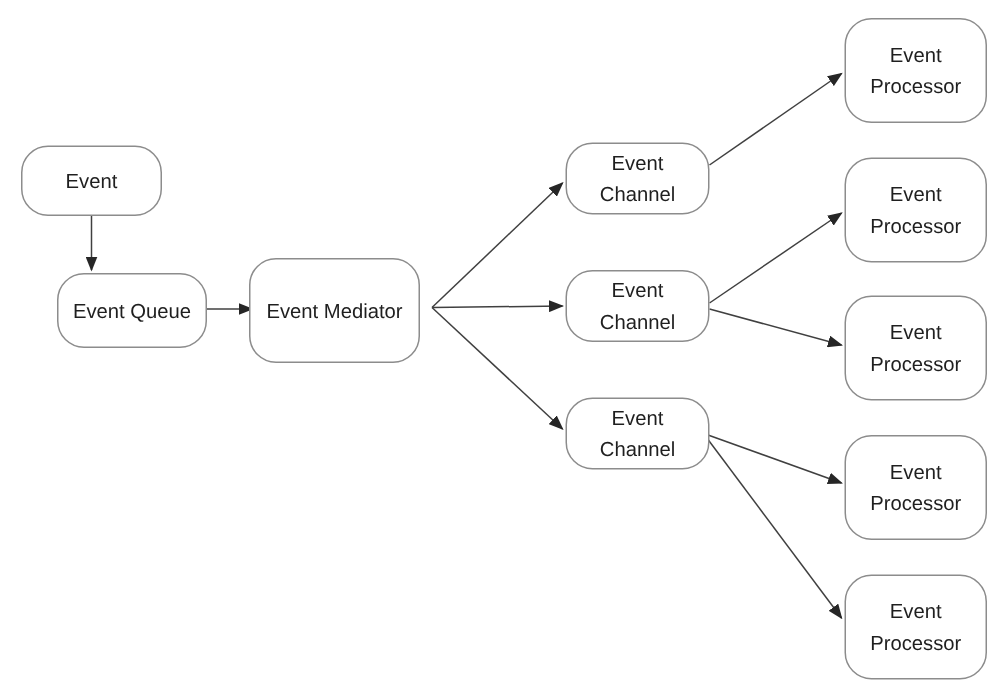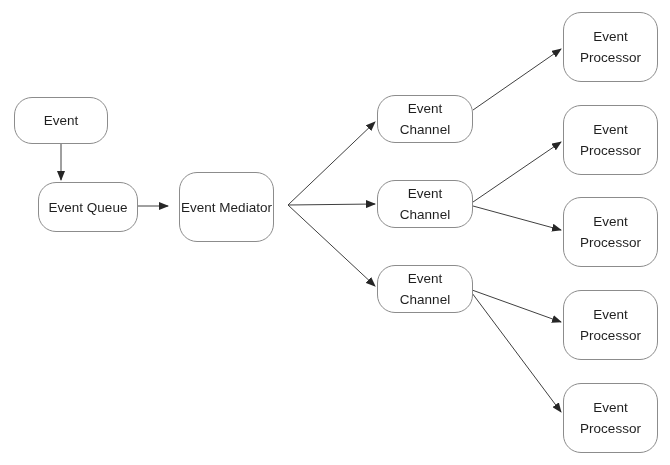--- a/index.html
+++ b/index.html
@@ -70,21 +70,21 @@
         <line x1="472" y1="293" x2="561" y2="412" stroke="#404040" stroke-width="1" marker-end="url(#arrowhead)"></line>
       </g>
   </svg>
   <div id="nodes">
       <div class="node" style="left: 14px; top: 97px; width: 94px; height: 47px;">
         <div class="label-line">Event</div>
       </div>
       <div class="node" style="left: 14px; top: 182px; width: 100px; height: 50px; margin-left: 24px;">
         <div class="label-line">Event Queue</div>
       </div>
-      <div class="node" style="left: 179px; top: 172px; width: 95px; height: 70px;">
+      <div class="node" style="left: 166px; top: 172px; width: 114px; height: 70px;">
         <div class="label-line">Event Mediator</div>
       </div>
       <div class="node" style="left: 377px; top: 95px; width: 96px; height: 48px;">
         <div class="label-line">Event</div>
         <div class="label-line">Channel</div>
       </div>
       <div class="node" style="left: 377px; top: 180px; width: 96px; height: 48px;">
         <div class="label-line">Event</div>
         <div class="label-line">Channel</div>
       </div>

